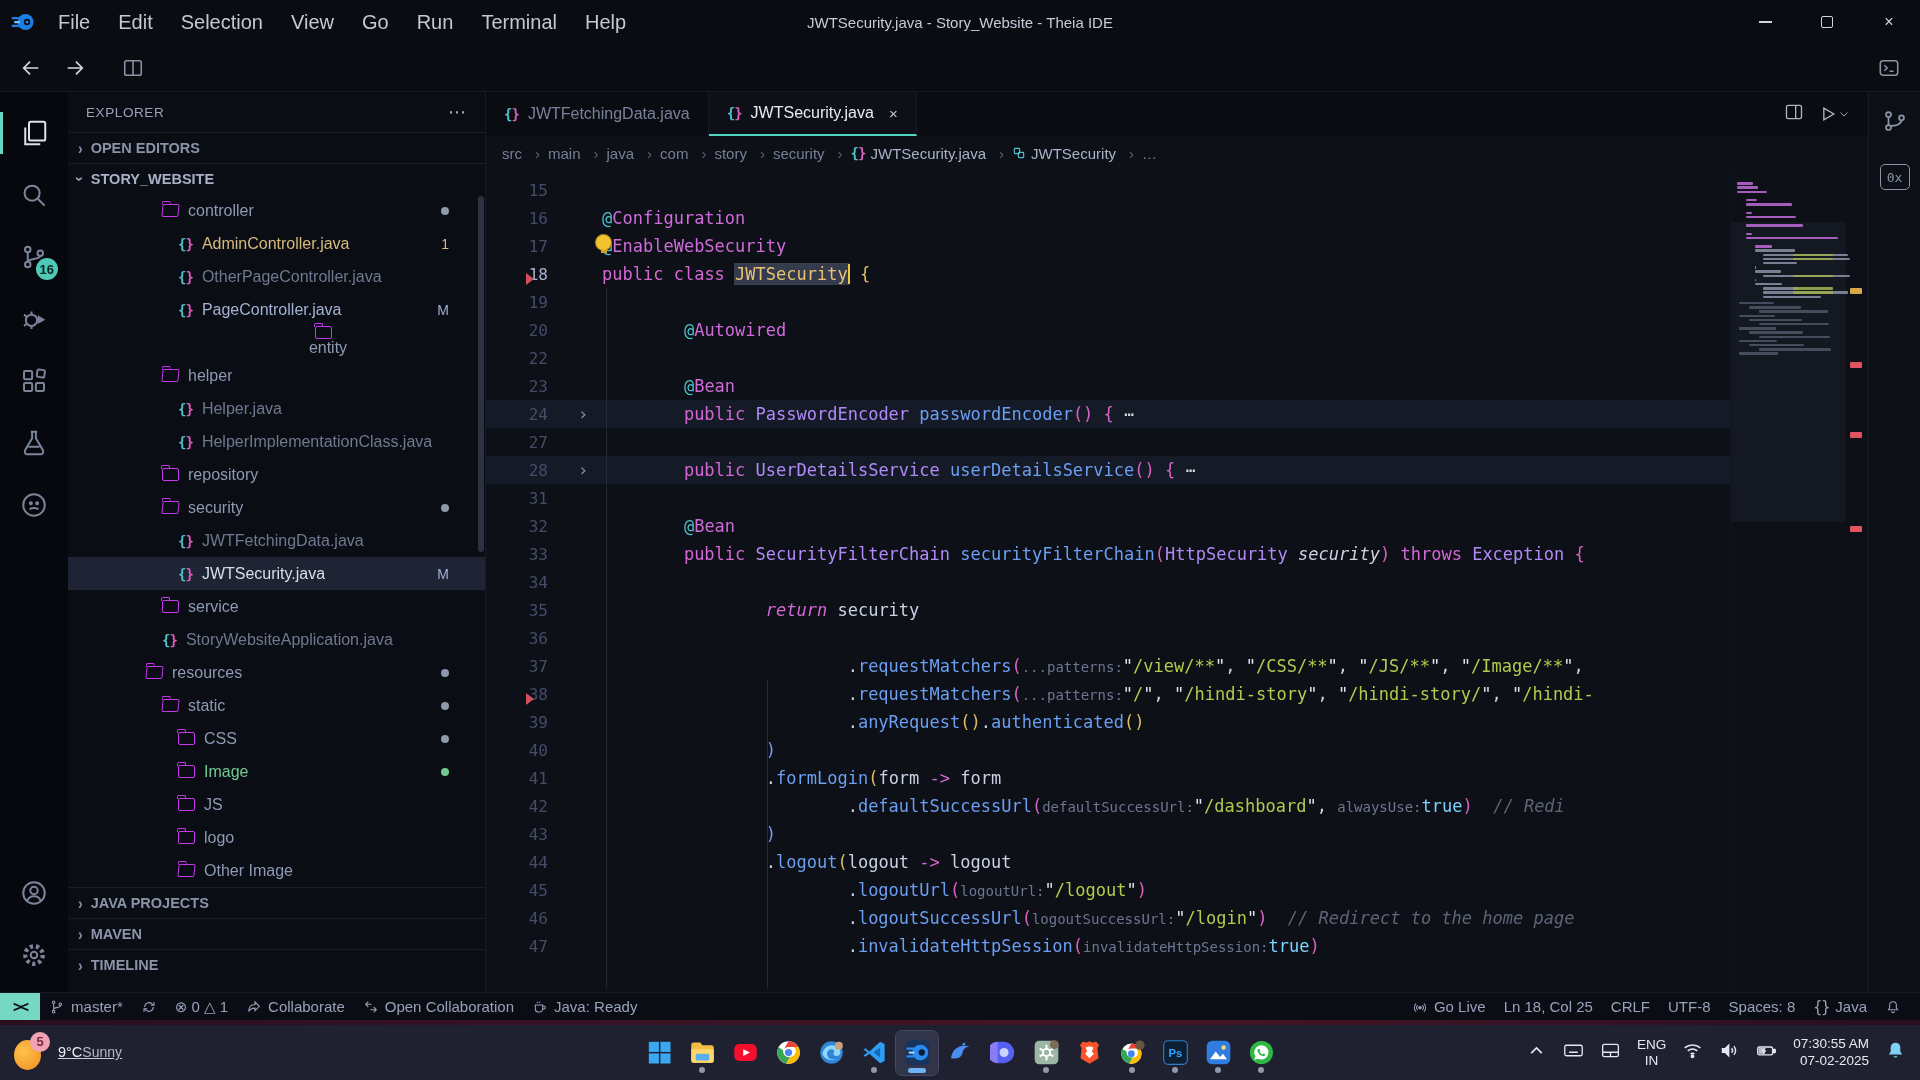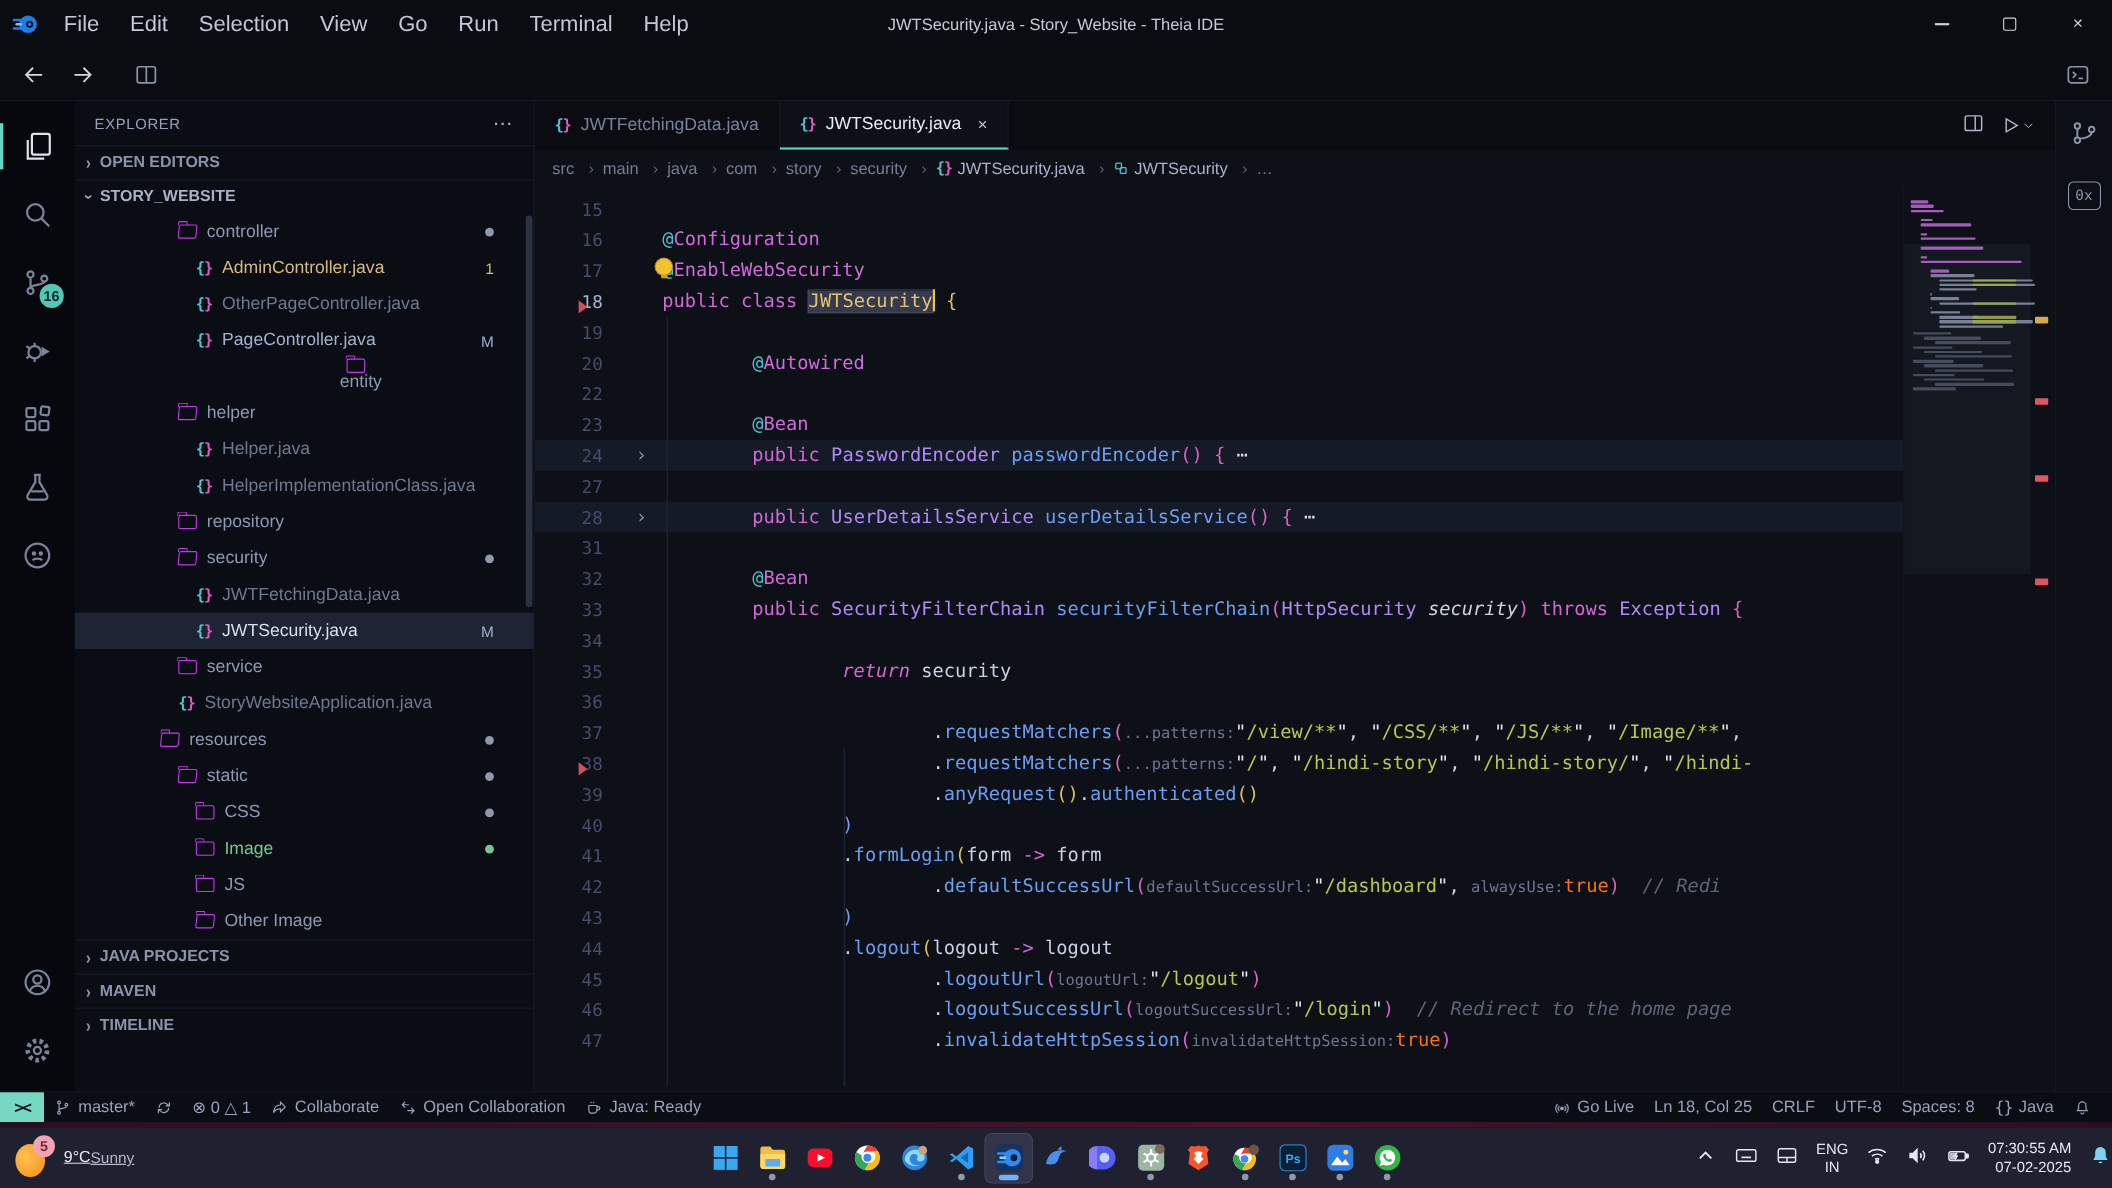--- a/index.html
+++ b/index.html
@@ -94,21 +94,21 @@
   .bulb{position:absolute;left:110px;top:3px;width:15px;height:15px;border-radius:50%;background:#f2c230;box-shadow:0 0 0 1px #a8861f;}
   .bulb::after{content:"";position:absolute;left:4.5px;bottom:-3px;width:6px;height:3px;background:#caa21f;}
   .c-kw{color:#d467d4;}.c-kwi{color:#d467d4;font-style:italic;}
   .c-ann{color:#cf6bdb;}.c-at{color:#4ec3cf;}
   .c-type{color:#b18af8;}.c-method{color:#6c9ff2;}
   .c-field{color:#8fd3f0;}.c-var{color:#c9d1e3;}.c-param{color:#cdd3e0;font-style:italic;}
   .c-pl{color:#c9d1e3;}.c-semi{color:#6c9ff2;}
   .c-str{color:#b5c94e;}.c-strq{color:#e4e8ef;}
   .c-hint{color:#6e7692;font-size:14px;}
   .c-comment{color:#5d6577;font-style:italic;}
-  .c-bool{color:#f97316;}
+  .c-bool{color:#7dd3fc;}
   .c-bry{color:#dfbd62;}.c-brp{color:#d862c3;}.c-brb{color:#6c9ff2;}
   .c-fold{color:#d7dce6;}
   .c-sel{color:#e6c273;background:rgba(110,120,150,.42);box-shadow:0 0 0 1px rgba(160,170,200,.3);}
   .caret{display:inline-block;width:2px;height:20px;background:#f0c541;vertical-align:-4px;}
 
   
   .minimap{position:relative;width:116px;flex:0 0 auto;background:#0d1017;border-left:1px solid #11151f;}
   .mm-mark{position:absolute;height:2.4px;border-radius:1px;}
   .mm-view{position:absolute;left:0;right:0;top:52px;height:300px;background:rgba(140,150,180,.06);}
   .ruler{position:relative;width:22px;flex:0 0 auto;}
@@ -139,21 +139,21 @@
     font-size:13px;font-weight:bold;display:flex;align-items:center;justify-content:center;}
   .wtexts{display:flex;flex-direction:row;line-height:1.15;text-decoration:underline;}
   .wtemp{font-size:14.5px;color:#eceef4;}
   .wcond{font-size:14px;color:#b4b9c9;}
   .apps{position:absolute;left:50%;transform:translateX(-50%);display:flex;align-items:center;gap:1px;}
   .app{position:relative;width:42px;height:44px;display:flex;align-items:center;justify-content:center;border-radius:6px;}
   .app svg{width:27px;height:27px;}
   .app.running::after{content:"";position:absolute;bottom:2px;left:50%;transform:translateX(-50%);width:6px;height:6px;border-radius:3px;background:#9298ac;}
   .app.active{background:#32354a;outline:1px solid #454965;}
   .app.active::after{content:"";position:absolute;bottom:2px;left:50%;transform:translateX(-50%);width:18px;height:5px;border-radius:3px;background:#6fb2f5;}
-  .tray{margin-left:auto;display:flex;align-items:center;gap:16px;padding-right:0;color:#e4e7ef;}
+  .tray{margin-left:auto;display:flex;align-items:center;gap:16px;padding-right:14px;color:#e4e7ef;}
   .tray svg{width:21px;height:21px;}
   .lang{display:flex;flex-direction:column;align-items:center;font-size:13.5px;line-height:1.15;color:#e4e7ef;}
   .clock{display:flex;flex-direction:column;align-items:flex-end;font-size:13.5px;line-height:1.25;color:#e8eaf1;}
 </style>
 </head>
 <body>
 
 <div class="screen">
 
   <div class="titlebar">
@@ -394,20 +394,24 @@
           <div class="trow" style="padding-left: 110px;">
             <span class="fico"></span>
             <span class="label t-green">Image</span>
             <span class="right">
               <span class="dotb green"></span>
             </span>
           </div>
           <div class="trow" style="padding-left: 110px;">
             <span class="fico"></span>
             <span class="label">JS</span>
+          </div>
+          <div class="trow" style="padding-left: 110px;">
+            <span class="fico"></span>
+            <span class="label">logo</span>
           </div>
           <div class="trow" style="padding-left: 110px;">
             <span class="fico open"></span>
             <span class="label">Other Image</span>
           </div>
         </div>
       <div id="bottom-sections">
           <div class="section-row">
             <span class="chev">›</span>
             <span>JAVA PROJECTS</span>

